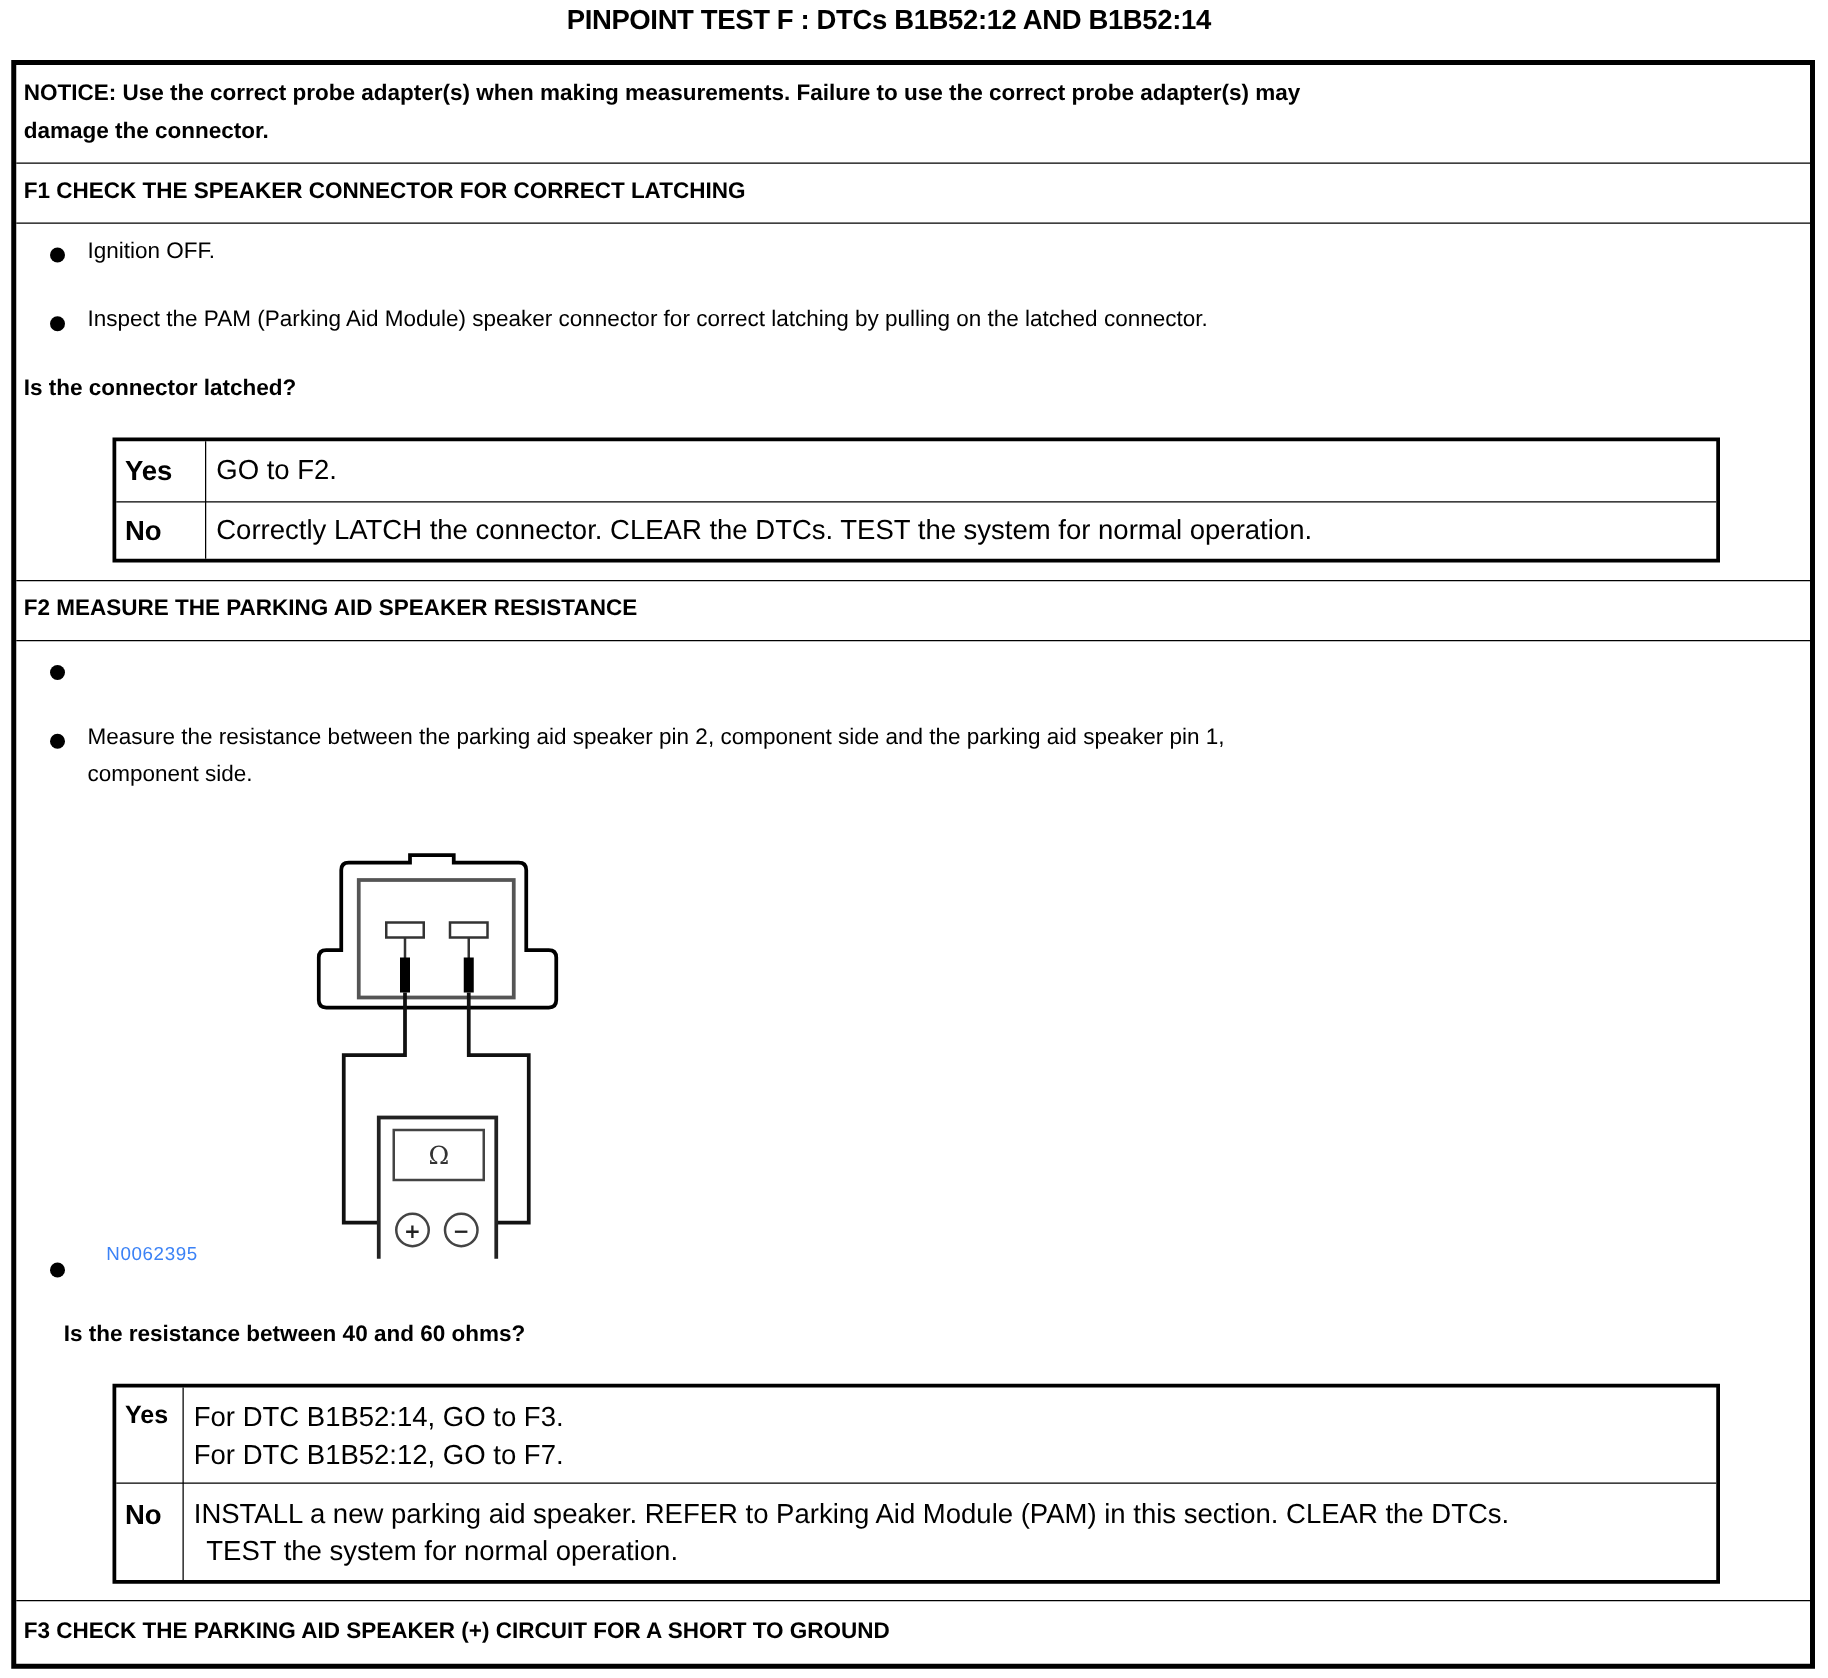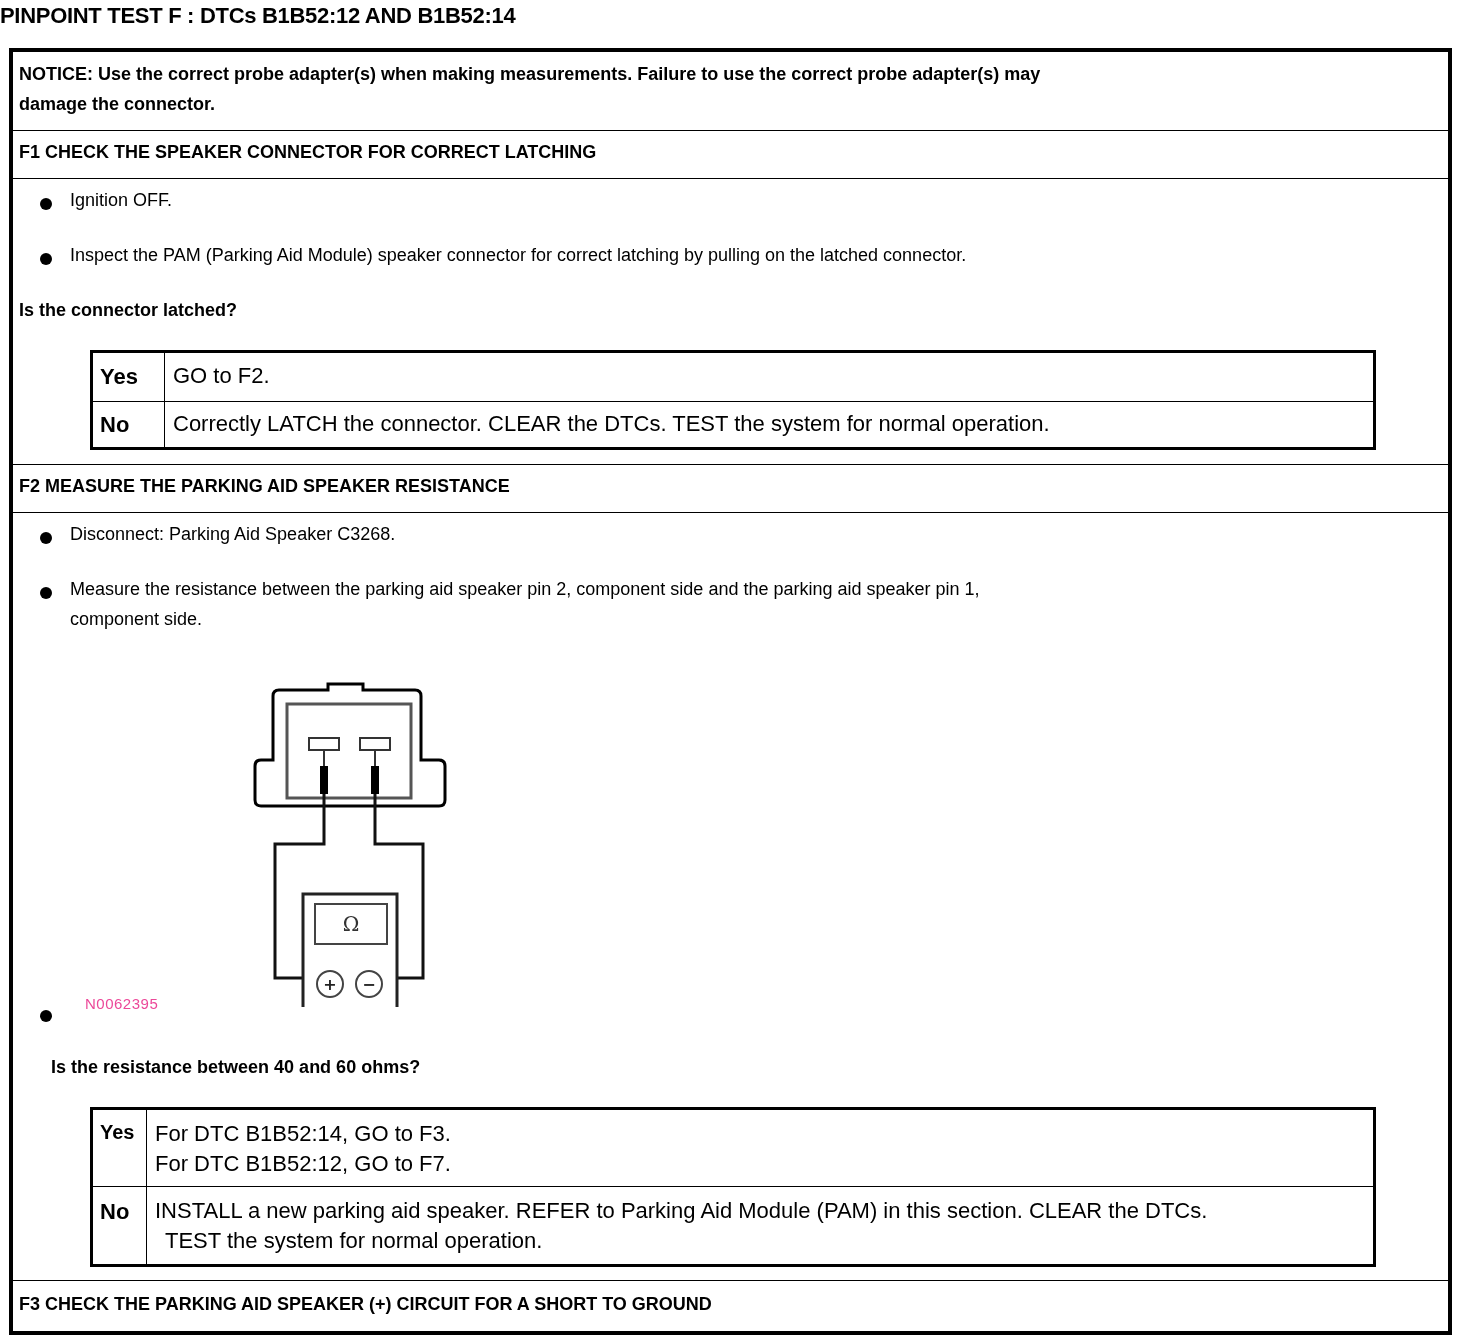--- a/index.html
+++ b/index.html
@@ -1,42 +1,42 @@
 <!DOCTYPE html>
 <html><head>
 <meta charset="utf-8">
 <style>
   html, body { margin: 0; padding: 0; background: #ffffff; }
   body {
     width: 1462px; height: 1342px; position: relative; overflow: hidden;
     font-family: "Liberation Sans", sans-serif; color: #000;
   }
   .title {
-    position: absolute; left: 0; top: 3px; width: 1422px; text-align: left;
+    position: absolute; left: 0; top: 3px; width: 1422px; text-align: center;
     font-weight: bold; font-size: 22px; letter-spacing: -0.3px;
   }
   .frame {
     position: absolute; left: 9px; top: 48px; width: 1435px; height: 1279px;
     border: 4px solid #000; box-sizing: content-box;
   }
   .row-line { position: absolute; left: 0; right: 0; height: 0; border-top: 1px solid #000; }
   .txt { position: absolute; font-size: 18px; white-space: nowrap; }
   .bold { font-weight: bold; }
   .bullet {
     position: absolute; width: 12px; height: 12px; border-radius: 50%; background: #000;
   }
   .yn-table {
     position: absolute; border: 3px solid #000; box-sizing: border-box;
   }
   .yn-sep { position: absolute; left: 0; right: 0; border-top: 1px solid #000; }
   .yn-vsep { position: absolute; top: 0; bottom: 0; border-left: 1px solid #000; }
   .yn-label { position: absolute; font-weight: bold; font-size: 22px; }
   .yn-text { position: absolute; font-size: 22px; line-height: 30px; white-space: nowrap; }
   .figure-id {
-    position: absolute; font-size: 15px; color: #ec4899; letter-spacing: 0.5px;
+    position: absolute; font-size: 15px; color: #3b82f6; letter-spacing: 0.5px;
   }
 </style>
 </head>
 <body>
 
 <div class="title">PINPOINT TEST F : DTCs B1B52:12 AND B1B52:14</div>
 
 <div class="frame">
 
   <div class="txt bold" style="left:6px; top:12px;">NOTICE: Use the correct probe adapter(s) when making measurements. Failure to use the correct probe adapter(s) may</div>
@@ -61,21 +61,20 @@
     <div class="yn-label" style="left:7px; top:59px;">No</div>
     <div class="yn-text" style="left:80px; top:56px;">Correctly LATCH the connector. CLEAR the DTCs. TEST the system for normal operation.</div>
   </div>
 
   <div class="row-line" style="top:412px;"></div>
 
   <div class="txt bold" style="left:6px; top:424px;">F2  MEASURE THE PARKING AID SPEAKER RESISTANCE</div>
   <div class="row-line" style="top:460px;"></div>
 
   <div class="bullet" style="left:27px; top:480px;"></div>
-  <div class="txt" style="left:57px; top:472px;">Disconnect: Parking Aid Speaker C3268.</div>
   <div class="bullet" style="left:27px; top:535px;"></div>
   <div class="txt" style="left:57px; top:527px;">Measure the resistance between the parking aid speaker pin 2, component side and the parking aid speaker pin 1,</div>
   <div class="txt" style="left:57px; top:557px;">component side.</div>
 
   <svg style="position:absolute; left:240px; top:630px;" width="200" height="325" viewBox="0 0 200 325">
 
     <path d="M26 8 L75 8 L75 2 L110 2 L110 8 L162 8 Q168 8 168 14 L168 78 L186 78 Q192 78 192 84 L192 118 Q192 124 186 124 L8 124 Q2 124 2 118 L2 84 Q2 78 8 78 L20 78 L20 14 Q20 8 26 8 Z" fill="#fff" stroke="#000" stroke-width="3"></path>
     <rect x="34" y="22" width="124" height="94" fill="#fff" stroke="#555" stroke-width="3"></rect>
 
     <rect x="56" y="56" width="30" height="12" fill="#fff" stroke="#333" stroke-width="2"></rect>

